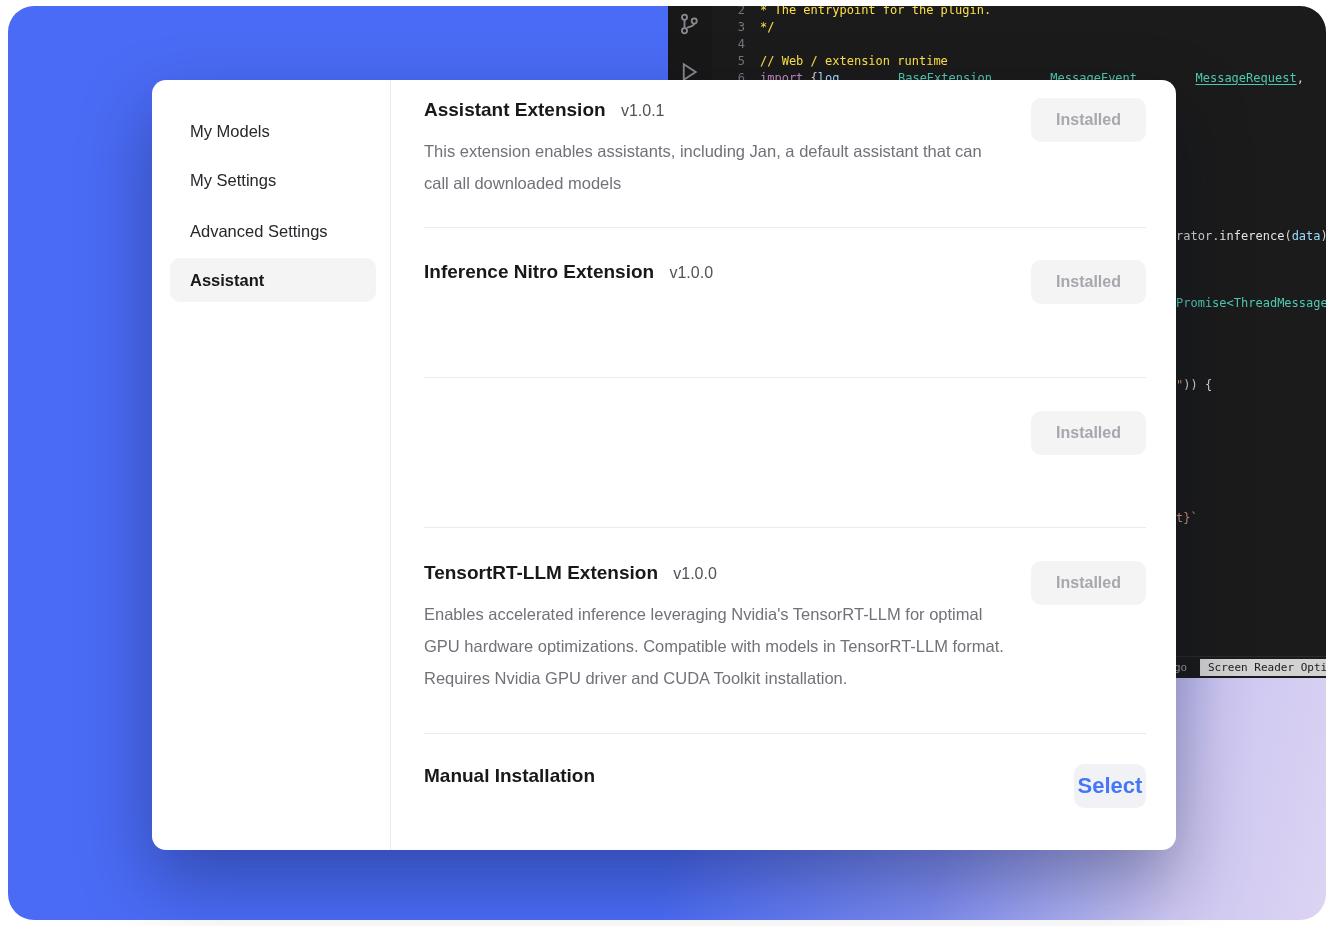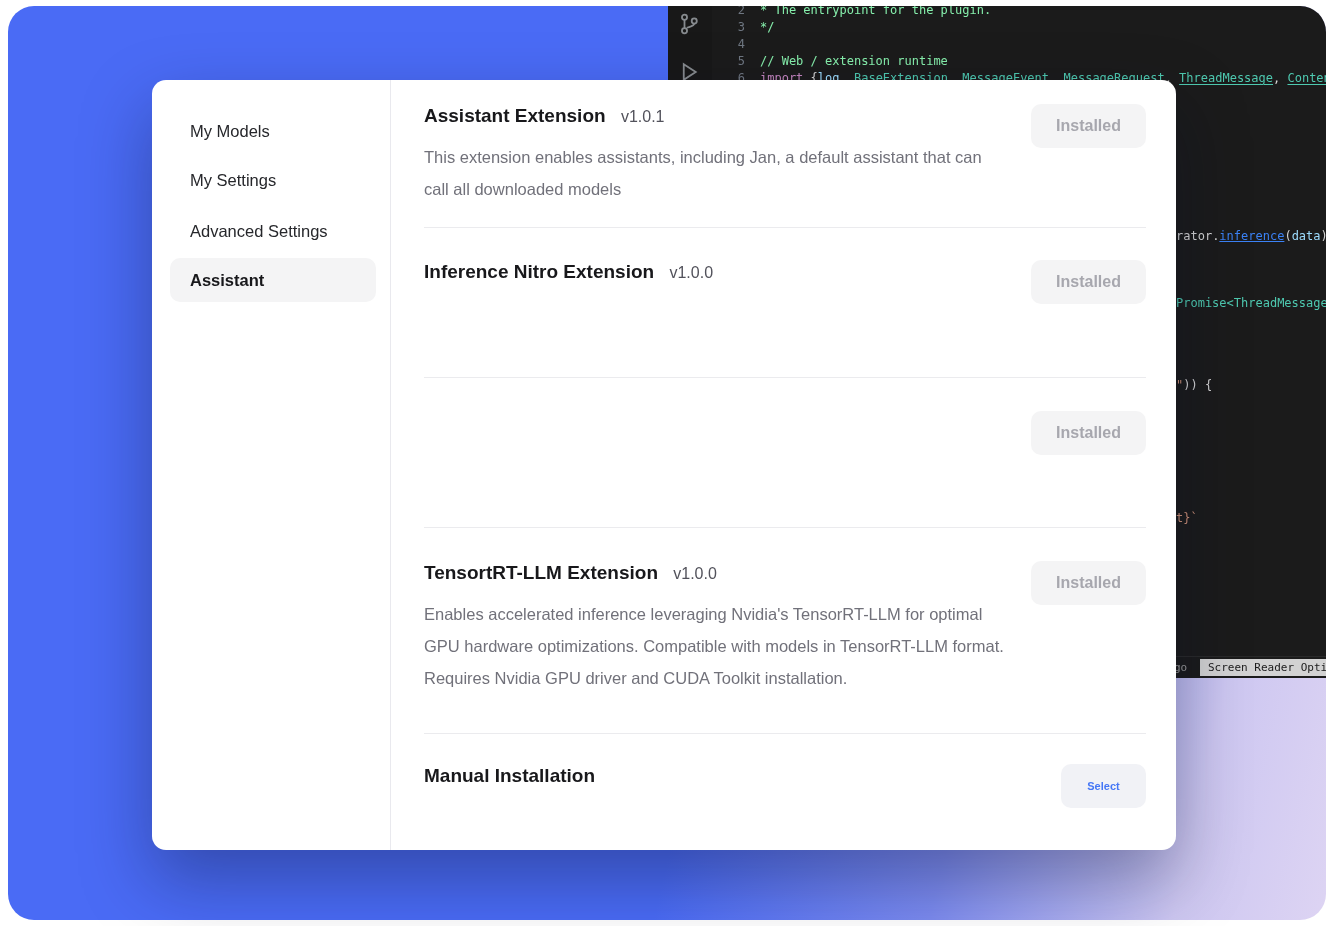--- a/index.html
+++ b/index.html
@@ -17,28 +17,28 @@
             background:#1b1b1b; font-family:"DejaVu Sans Mono", monospace; font-size:12px; }
   .activity-bar { position:absolute; left:0; top:0; width:44px; height:100%; background:#181818; }
   .act-icon { position:absolute; left:9px; width:24px; height:24px; opacity:.85; cursor:pointer; }
   .act-icon.sc { top:6px; }
   .act-icon.run { top:54px; }
 
   .codeblock { position:absolute; left:0; top:-4px; right:0; }
   .cl { display:flex; height:17px; line-height:17px; white-space:pre; }
   .ln { width:77px; text-align:right; color:#6e7681; flex:0 0 77px; }
   .lc { padding-left:15px; overflow:hidden; white-space:pre; }
-  .tok-comment { color:#86efac; }
+  .tok-comment { color:#fde047; }
   .tok-kw { color:#C586C0; }
   .tok-punct { color:#d4d4d4; }
   .tok-var { color:#9CDCFE; }
   .tok-teal { color:#4EC9B0; }
-  .tok-fn { color:#3b82f6;text-decoration:underline; }
+  .tok-fn { color:#e5e5e5; }
   .tok-str { color:#CE9178; }
-  .u { text-decoration:underline; text-underline-offset:2px; }
+  .u { text-decoration:underline; text-underline-offset:2px;margin-left:44px; }
 
   .frag { position:absolute; left:508px; white-space:pre; line-height:14px; }
   .frag.f1 { top:223px; }
   .frag.f2 { top:290px; }
   .frag.f3 { top:372px; }
   .frag.f4 { top:505px; }
 
   .statusbar { position:absolute; left:0; bottom:0; width:100%; height:22px; background:#1b1b1b;
                border-top:1px solid #2a2a2a; display:flex; align-items:center; font-size:11px; }
   .sb-left { position:absolute; left:506px; color:#9a9a9a; }
@@ -53,33 +53,33 @@
              border-right:1px solid #e9e9ee; }
   .si { position:absolute; left:38px; font-size:16.5px; font-weight:400; color:#26272b;
         line-height:26px; cursor:pointer; white-space:nowrap; }
   .si.i0 { top:38px; } .si.i1 { top:87px; } .si.i2 { top:138px; }
   .si-active { position:absolute; left:18px; top:178px; width:206px; height:44px;
                background:#f4f4f5; border-radius:10px; display:flex; align-items:center;
                padding-left:20px; font-size:16.5px; font-weight:600; color:#18181b; cursor:pointer; }
 
   .content { position:absolute; left:239px; top:0; right:0; bottom:0; }
   .row { position:absolute; left:33px; right:30px; }
-  .row.r1 { top:24px; } .row.r2 { top:180px; } .row.r3 { top:331px; }
+  .row.r1 { top:18px; } .row.r2 { top:180px; } .row.r3 { top:331px; }
   .row.r4 { top:481px; } .row.r5 { top:684px; }
   .row-title-line { font-size:19px; line-height:24px; }
   .rt { font-weight:700; color:#18181b; }
   .rv { font-weight:400; color:#52525b; font-size:16px; margin-left:10px; }
   .rd { margin-top:12px; font-size:16.5px; line-height:32px; color:#71717a; }
   .link { color:#3b82f6; cursor:pointer; text-decoration:none; }
 
   .btn { position:absolute; right:0; top:0; height:44px; border:none; border-radius:10px;
          display:flex; align-items:center; justify-content:center; font-family:inherit; }
   .btn.installed { min-width:115px; padding:0 20px; background:#f4f4f5; color:#a7a7ae;
                    font-size:16px; font-weight:600; }
-  .btn.select { width:85px; background:#f1f2f6; color:#4577f6; font-size:11px;
+  .btn.select { width:72px; background:#f1f2f6; color:#4577f6; font-size:22px;
                 font-weight:700; cursor:pointer; }
 
   .hr { position:absolute; left:33px; right:30px; height:1px; background:#ebebee; }
   .hr.d1 { top:147px; } .hr.d2 { top:297px; } .hr.d3 { top:447px; } .hr.d4 { top:653px; }
 </style>
 </head>
 <body>
 
 <div class="stage">
 

